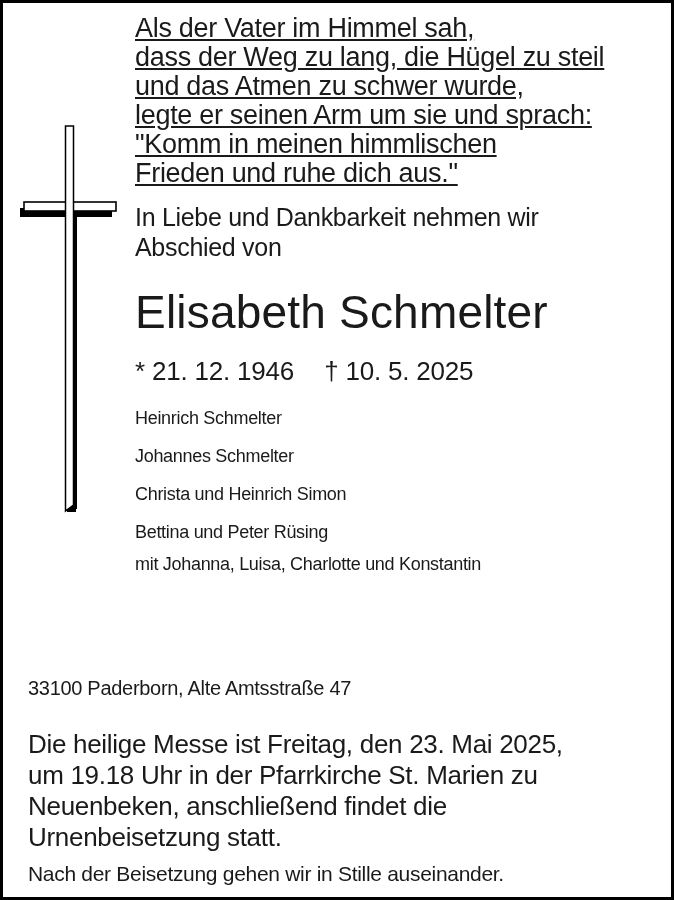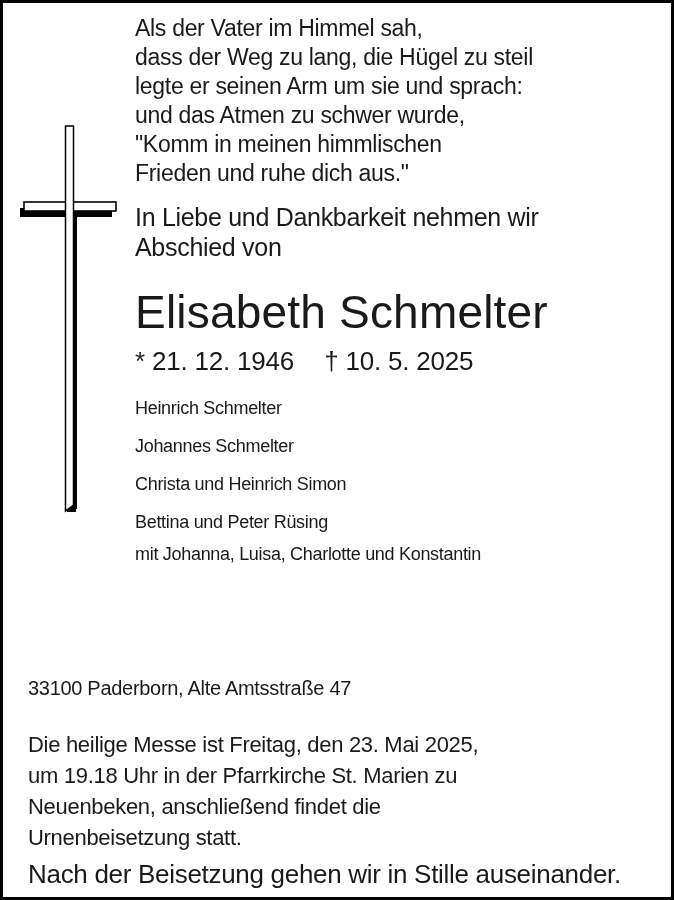--- a/index.html
+++ b/index.html
@@ -9,35 +9,35 @@
     box-sizing:border-box;
     border:3px solid #000;
     background:#fff;
     font-family:"Liberation Sans", sans-serif;
     color:#1a1a1a;
     overflow:hidden;
   }
   .nowrap{white-space:nowrap;}
   .cross{position:absolute;left:8px;top:118px;width:112px;height:400px;}
   .col-main{position:absolute;left:132px;top:0;}
-  .poem{margin-top:11px;font-size:23px;line-height:29px;letter-spacing:-0.3px;}
+  .poem{margin-top:11px;font-size:27px;line-height:29px;letter-spacing:-0.3px;text-decoration:underline;}
   .intro{margin-top:14px;font-size:25px;line-height:30px;letter-spacing:-0.3px;}
   .name{
-    margin:24px 0 8px 0;
+    margin:24px 0 18px 0;
     font-size:46px;font-weight:400;line-height:52px;
     letter-spacing:0.2px;white-space:nowrap;
   }
   .dates{margin-top:8px;font-size:26px;line-height:30px;letter-spacing:-0.2px;}
   .dates .death{margin-left:30px;}
   .mourners{margin-top:16px;font-size:18px;letter-spacing:-0.3px;}
   .mourners .group{margin:0 0 6px 0;line-height:32px;}
   .col-bottom{position:absolute;left:25px;top:670px;}
   .address{margin:0;font-size:20px;line-height:30px;letter-spacing:-0.3px;}
-  .service{margin:26px 0 0 0;font-size:22px;line-height:31px;letter-spacing:-0.3px;}
-  .closing{margin:7px 0 16px 0;font-size:26px;line-height:28px;letter-spacing:-0.3px;}
+  .service{margin:26px 0 0 0;font-size:26px;line-height:31px;letter-spacing:-0.3px;}
+  .closing{margin:7px 0 16px 0;font-size:21px;line-height:28px;letter-spacing:-0.3px;}
 </style>
 </head>
 <body>
 
 <div class="page">
 
   <svg class="cross" viewBox="0 0 112 400" xmlns="http://www.w3.org/2000/svg" aria-hidden="true">
 
     <rect x="9" y="87" width="92" height="9" fill="#000"></rect>
 
@@ -48,22 +48,22 @@
     <rect x="56" y="385" width="9" height="6" fill="#000"></rect>
 
     <polygon points="54.5,5 62.5,5 62.5,384 54.5,390" fill="#fff" stroke="#000" stroke-width="1.5"></polygon>
   </svg>
 
   <div class="col-main">
 
     <div class="poem">
       <div class="nowrap">Als der Vater im Himmel sah,</div>
       <div class="nowrap">dass der Weg zu lang, die Hügel zu steil</div>
+      <div class="nowrap">und das Atmen zu schwer wurde,</div>
       <div class="nowrap">legte er seinen Arm um sie und sprach:</div>
-      <div class="nowrap">und das Atmen zu schwer wurde,</div>
       <div class="nowrap">"Komm in meinen himmlischen</div>
       <div class="nowrap">Frieden und ruhe dich aus."</div>
     </div>
 
     <div class="intro">
       <div class="nowrap">In Liebe und Dankbarkeit nehmen wir</div>
       <div class="nowrap">Abschied von</div>
     </div>
 
     <h1 class="name">Elisabeth Schmelter</h1>

